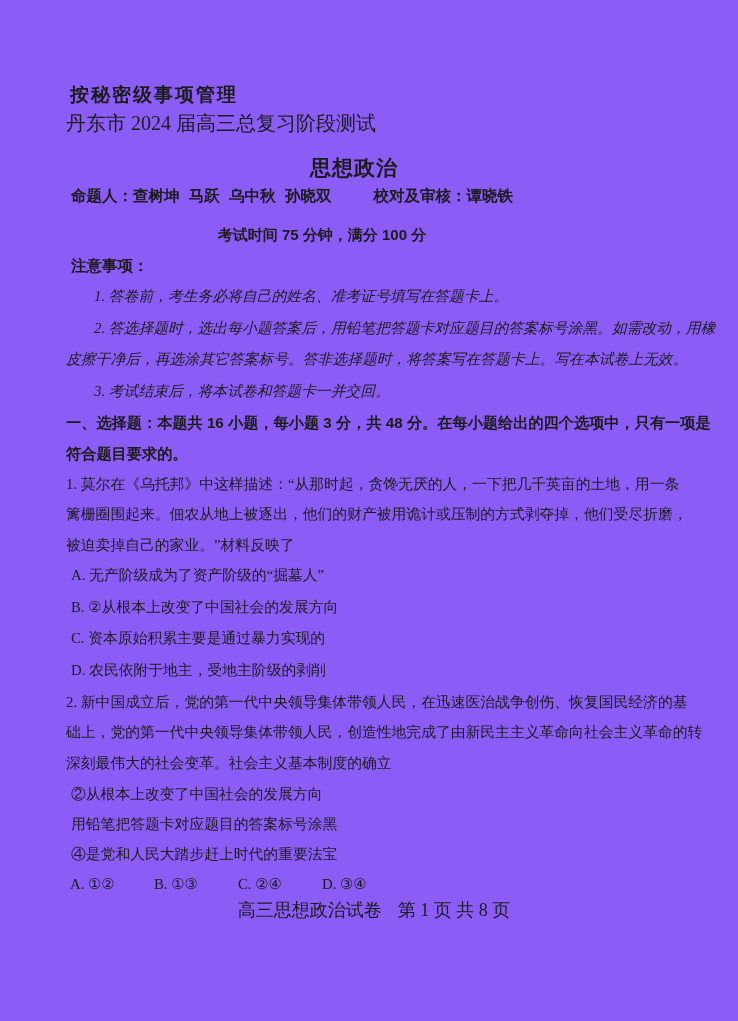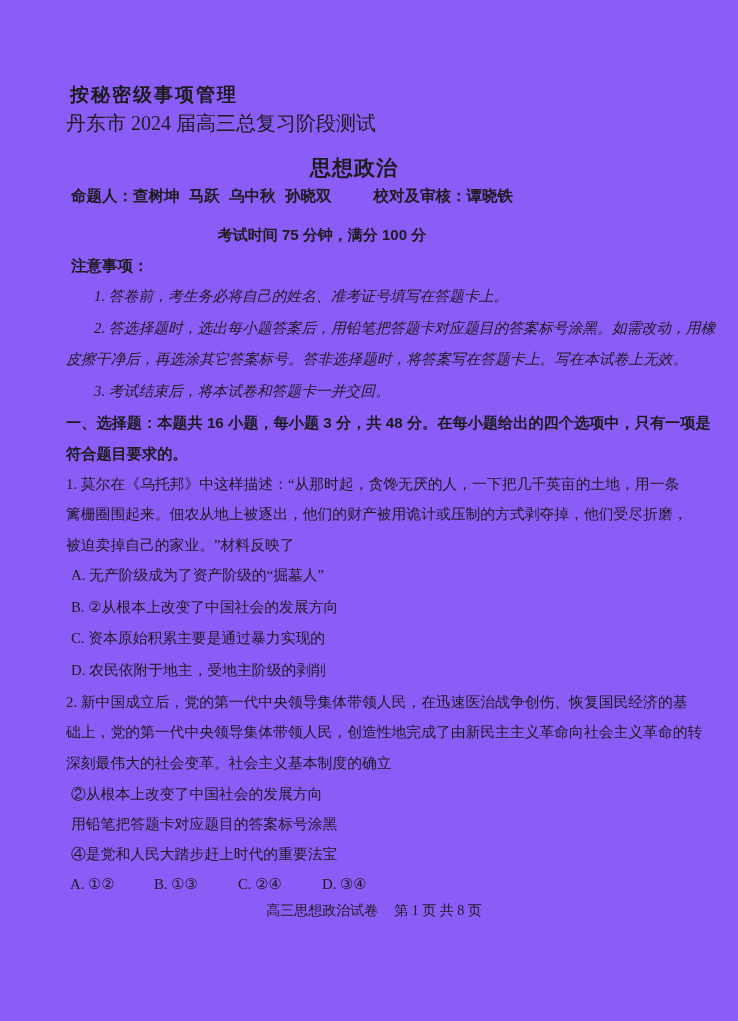--- a/index.html
+++ b/index.html
@@ -59,21 +59,21 @@
   .q1s  { line-height:30.4px; }
   .q2s  { line-height:30.7px; }
   .opt  { line-height:31.6px; padding-left:5px; }
   .stmt { line-height:30px;  padding-left:5px; }
   .answers {
     font-size:14.8px; line-height:30px; padding-left:4px; white-space:nowrap;
   }
   .answers .ans { display:inline-block; width:84px; }
   .answers .ans.last { width:auto; }
   .footer {
-    font-size:14px; line-height:17px; margin-top:3px;
+    font-size:18px; line-height:17px; margin-top:3px;
     text-align:center; white-space:nowrap;
   }
   .footer .pgi { margin-left:16px; }
 </style>
 </head>
 <body>
 
 <div class="page">
   <div class="content">
 

